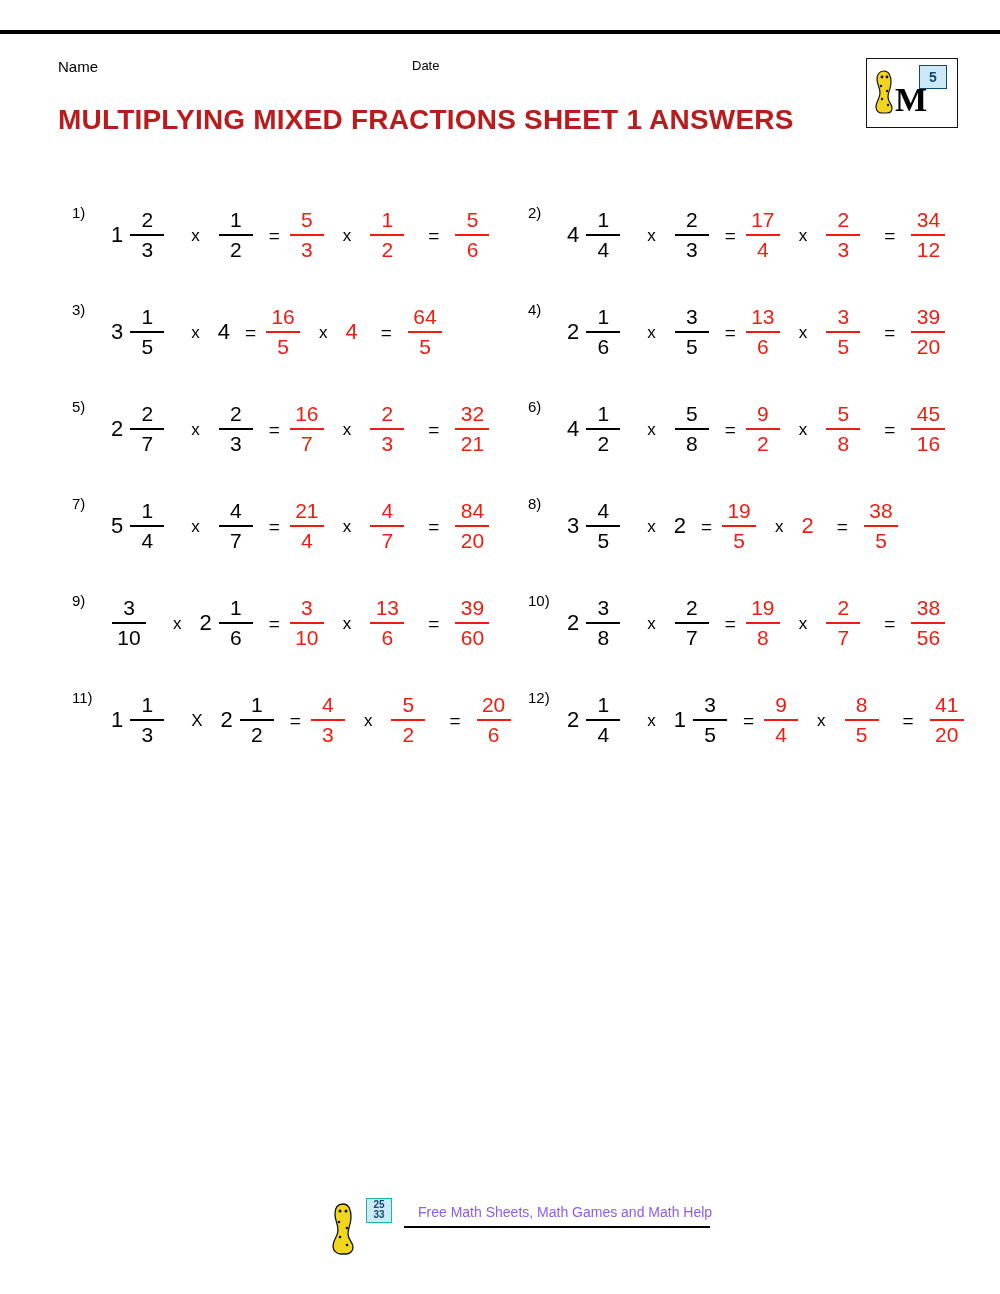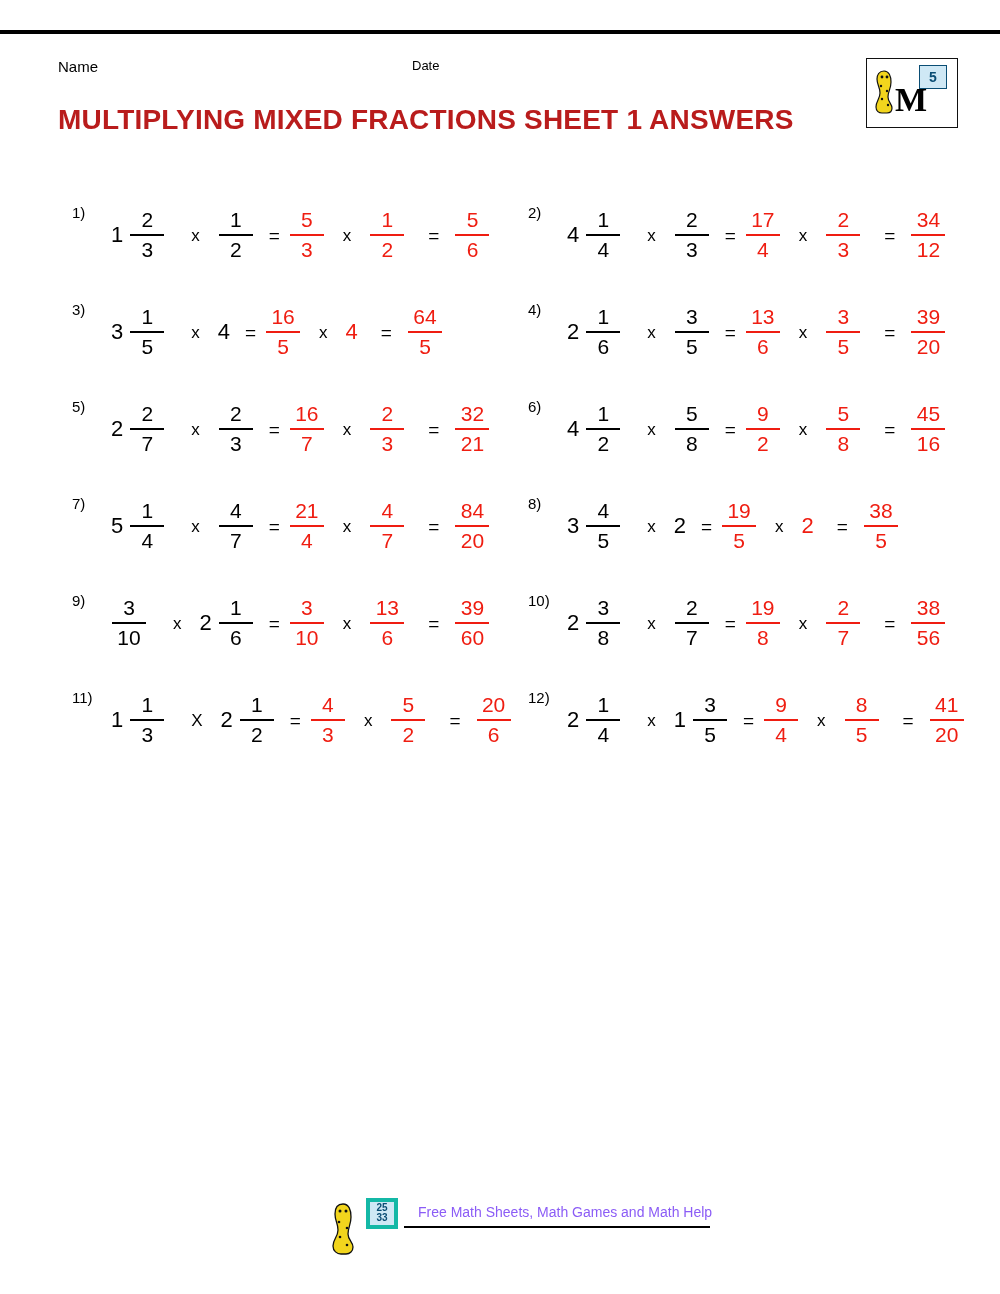--- a/index.html
+++ b/index.html
@@ -157,21 +157,21 @@
   .footer-sal {
     position: absolute;
     left: 330px; top: 6px;
     width: 26px; height: 54px;
   }
   .footer-badge {
     position: absolute;
     left: 366px; top: 2px;
     width: 24px; height: 22px;
     background: #cfe8f5;
-    border: 4px solid #14b8a6;
+    border: 1px solid #14b8a6;
     color: #0a4d74;
     font-size: 10px;
     font-weight: bold;
     text-align: center;
     line-height: 10px;
     padding-top: 1px;
   }
   .footer-tag {
     position: absolute;
     left: 418px; top: 8px;

